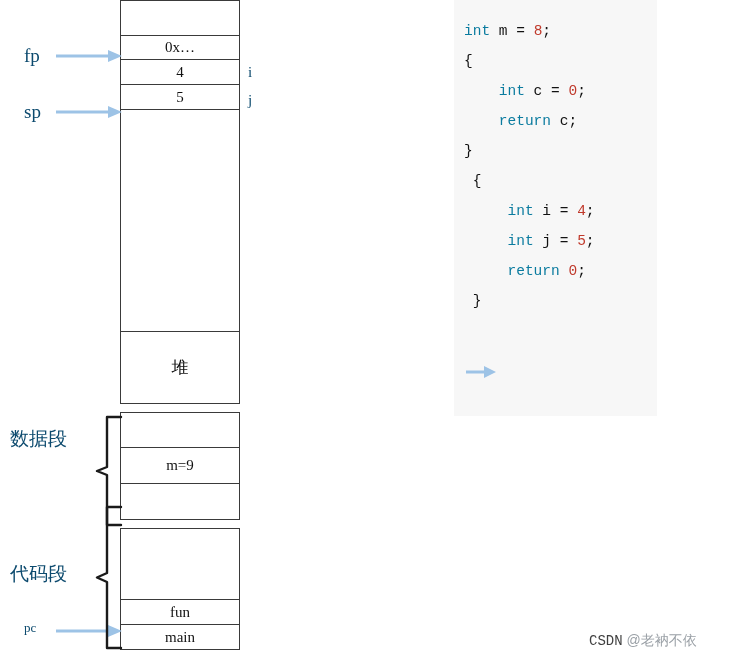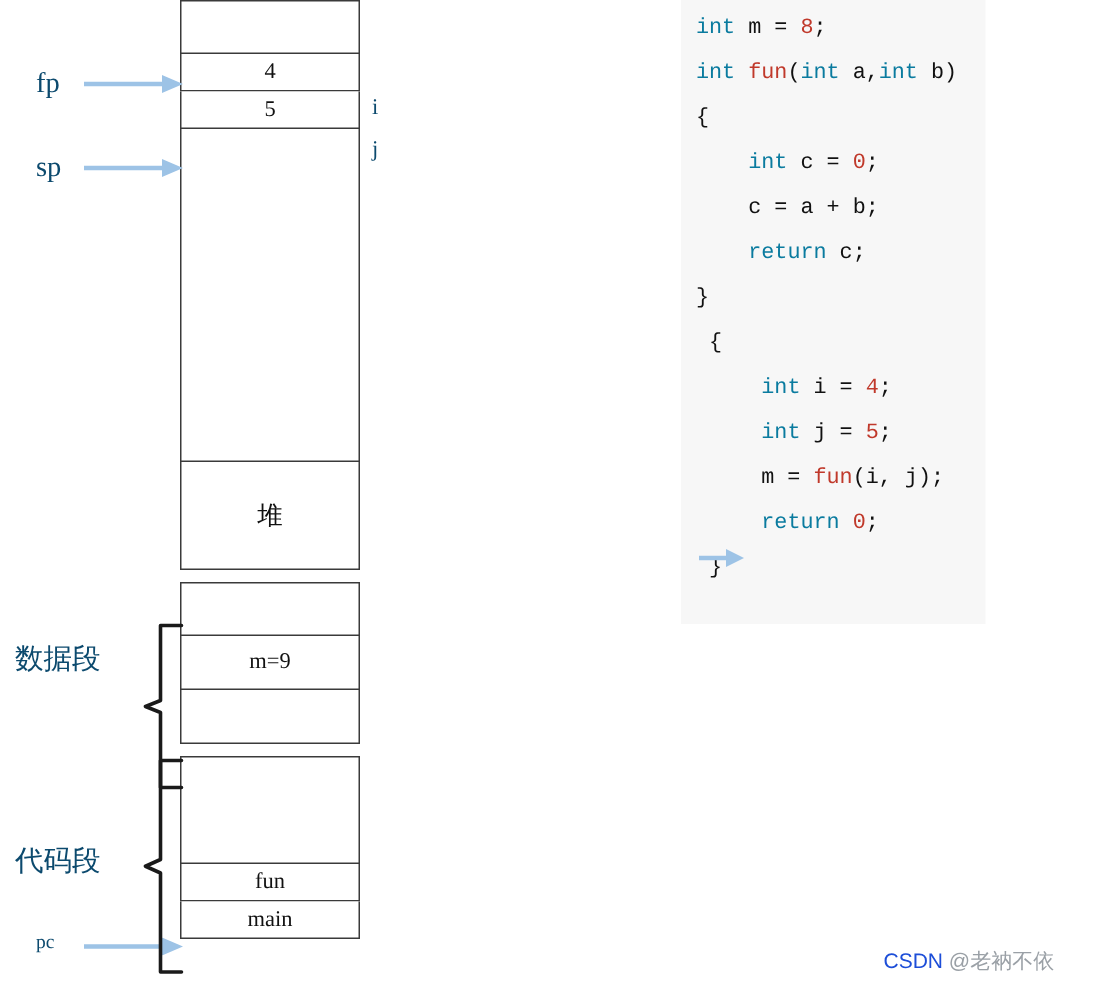--- a/index.html
+++ b/index.html
@@ -91,21 +91,21 @@
     position: absolute;
     left: 454px;
     top: 0px;
     width: 203px;
     height: 416px;
     background: #f7f7f7;
     font-family: "Liberation Mono", monospace;
     font-size: 14.5px;
     line-height: 30px;
     color: #111111;
-    padding-top: 4px;
+    padding-top: 16px;
     box-sizing: border-box;
   }
   .code-line {
     padding-left: 10px;
     white-space: pre;
     height: 30px;
   }
   .kw   { color: #0a7b9f; }
   .fn   { color: #c0392b; }
   .num  { color: #c0392b; }
@@ -120,29 +120,30 @@
   
   .watermark {
     position: absolute;
     left: 589px;
     top: 632px;
     font-size: 14px;
     color: #9aa0a6;
     font-family: "Liberation Sans", sans-serif;
     white-space: nowrap;
   }
-  .wm-csdn { color: #1d4ed8; }
+  .wm-csdn { color: #404040; font-family: Liberation Mono, monospace; }
 </style>
 </head>
 <body>
 
 <div id="stage">
 
   <div class="mem-col">
     <div class="cell first h36 blank"></div>
+    <div class="cell h24">0x…</div>
     <div class="cell h25">4</div>
     <div class="cell h25">5</div>
     <div class="cell big blank"></div>
     <div class="cell heap">堆</div>
     <div class="gap"></div>
     <div class="cell first dataseg blank"></div>
     <div class="cell dataseg">m=9</div>
     <div class="cell dataseg blank"></div>
     <div class="gap"></div>
     <div class="cell first codeseg blank"></div>
@@ -183,30 +184,27 @@
     </svg>
   </div>
   <div class="brace" style="left:95px; top:505px;">
     <svg width="28" height="145" viewBox="0 0 28 145">
       <path d="M26 2 L12 2 L12 68 L2 72.5 L12 77 L12 143 L26 143" fill="none" stroke="#1a1a1a" stroke-width="2.4" stroke-linejoin="round" stroke-linecap="round"></path>
     </svg>
   </div>
 
   <div class="code-panel">
     <div class="code-line"><span class="kw">int</span><span class="pl"> m </span><span class="pl">=</span><span class="pl"> </span><span class="num">8</span><span class="pl">;</span></div>
-    <div class="code-line"><span class="kw">int </span><span class="fn">fun</span><span class="pl">(</span><span class="kw">int</span><span class="pl"> a,</span><span class="kw">int</span><span class="pl"> b)</span></div>
     <div class="code-line"><span class="pl">{</span></div>
     <div class="code-line"><span class="pl">    </span><span class="kw">int</span><span class="pl"> c </span><span class="pl">=</span><span class="pl"> </span><span class="num">0</span><span class="pl">;</span></div>
-    <div class="code-line"><span class="pl">    c = a + b;</span></div>
     <div class="code-line"><span class="pl">    </span><span class="kw">return</span><span class="pl"> c;</span></div>
     <div class="code-line"><span class="pl">}</span></div>
     <div class="code-line"><span class="pl"> {</span></div>
     <div class="code-line"><span class="pl">     </span><span class="kw">int</span><span class="pl"> i </span><span class="pl">=</span><span class="pl"> </span><span class="num">4</span><span class="pl">;</span></div>
     <div class="code-line"><span class="pl">     </span><span class="kw">int</span><span class="pl"> j </span><span class="pl">=</span><span class="pl"> </span><span class="num">5</span><span class="pl">;</span></div>
-    <div class="code-line"><span class="pl">     m = </span><span class="fn">fun</span><span class="pl">(i, j);</span></div>
     <div class="code-line"><span class="pl">     </span><span class="kw">return</span><span class="pl"> </span><span class="num">0</span><span class="pl">;</span></div>
     <div class="code-line"><span class="pl"> }</span></div>
   </div>
 
   <div class="code-arrow">
     <svg width="30" height="12" viewBox="0 0 30 12">
       <line x1="0" y1="6" x2="20" y2="6" stroke="#9dc3e6" stroke-width="3"></line>
       <polygon points="18,0 30,6 18,12" fill="#9dc3e6"></polygon>
     </svg>
   </div>

